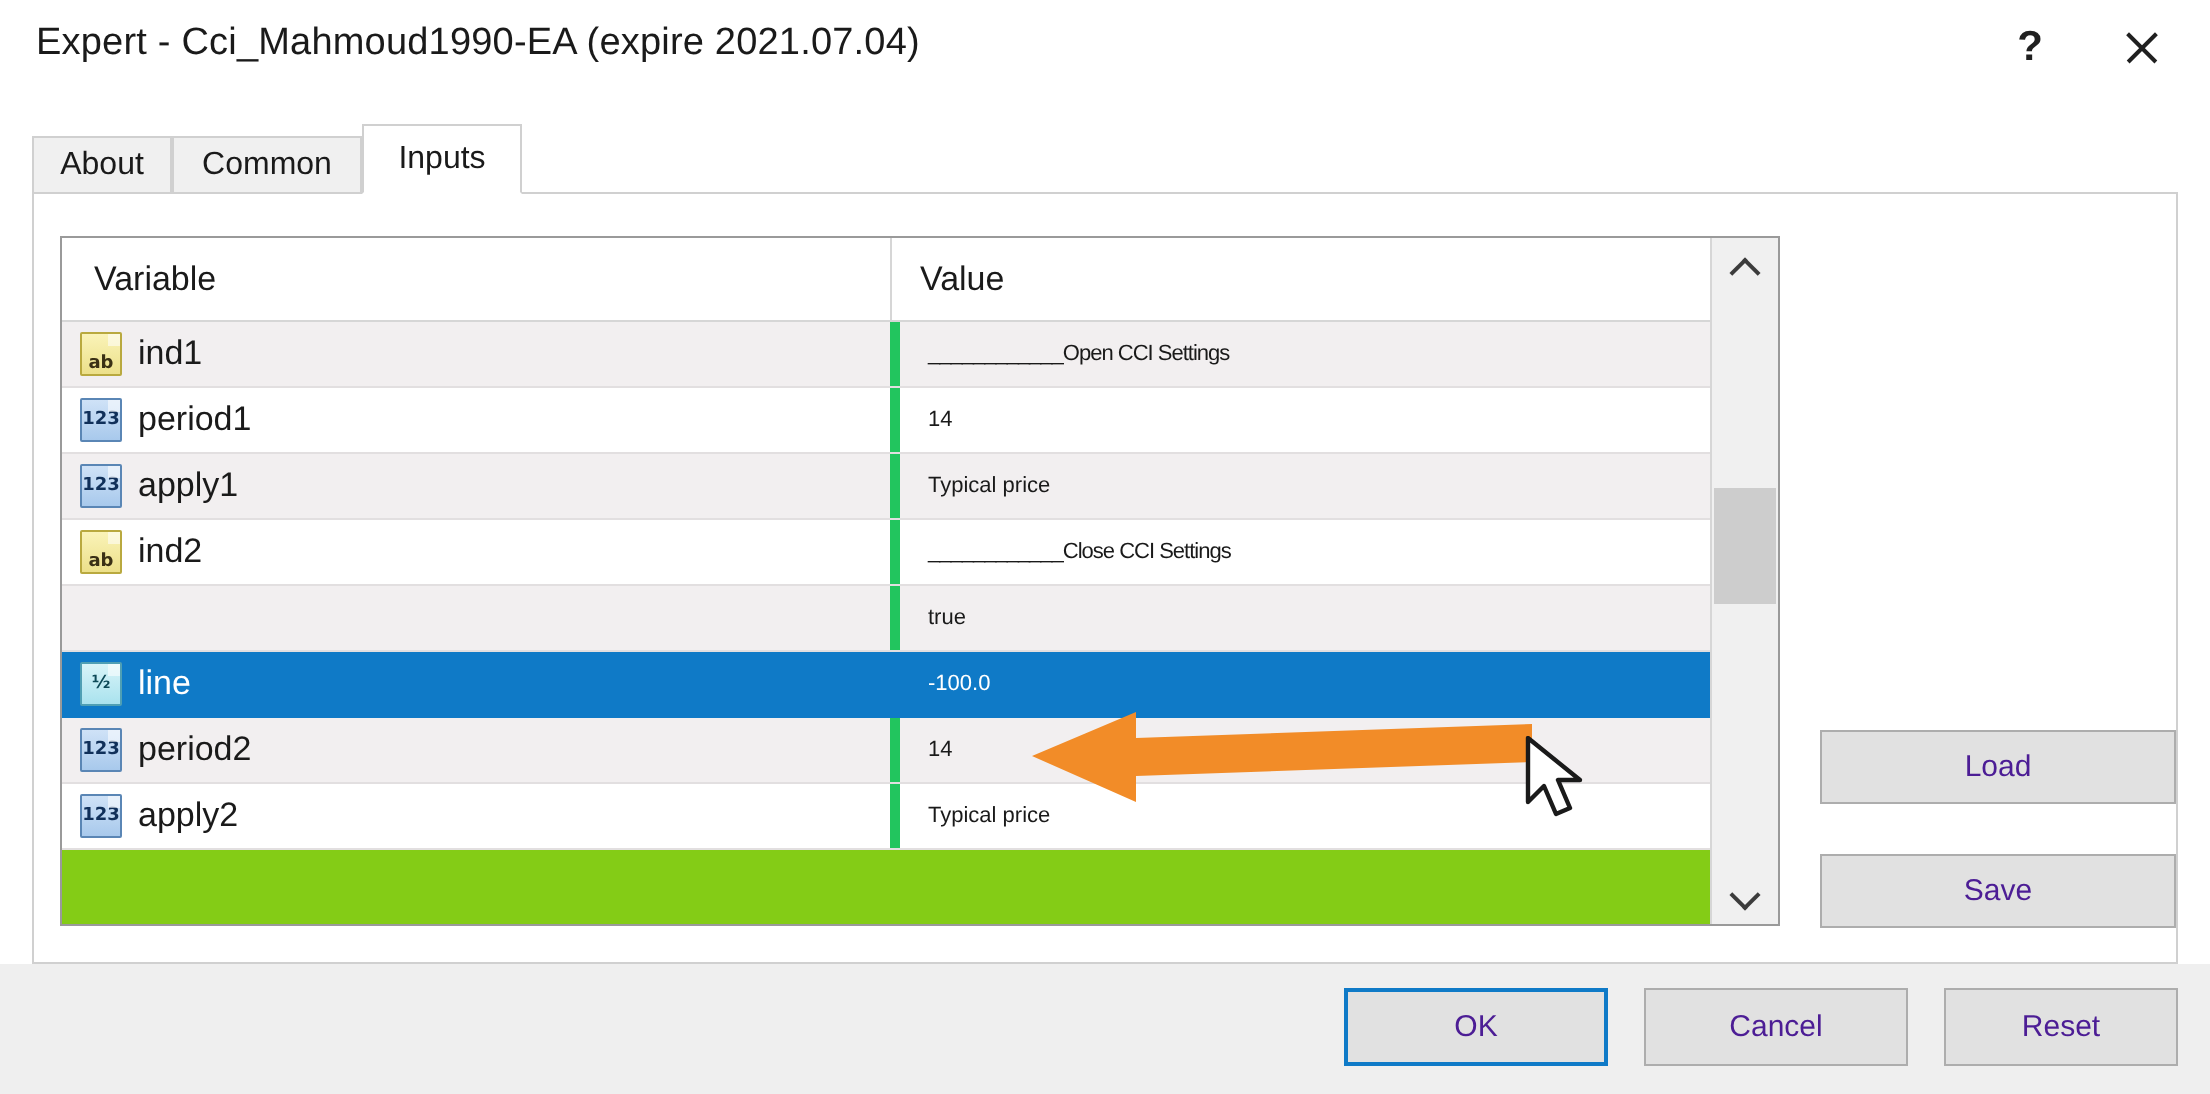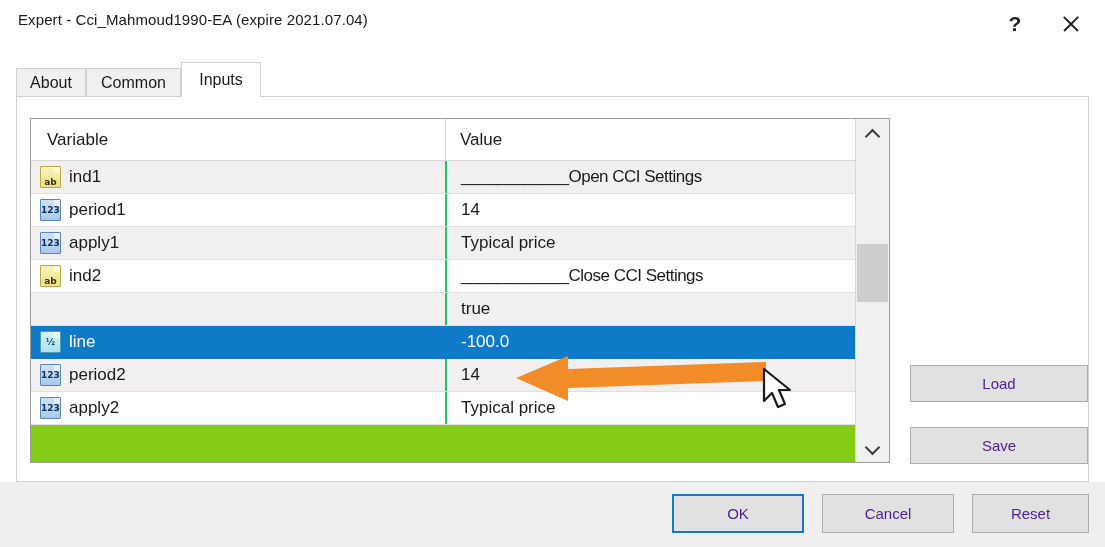--- a/index.html
+++ b/index.html
@@ -31,21 +31,21 @@
     position: absolute;
     left: 0; top: 0;
     width: 1105px;
     height: 52px;
     background: #ffffff;
   }
   .title-text {
     position: absolute;
     left: 18px;
     top: 11px;
-    font-size: 15px;
+    font-size: 19px;
     color: #1a1a1a;
     white-space: nowrap;
     letter-spacing: 0.1px;
   }
   .title-btn {
     position: absolute;
     top: 4px;
     width: 44px;
     height: 40px;
     display: flex;
@@ -185,22 +185,22 @@
     color: #1a1a1a;
   }
   .cell-val {
     position: absolute;
     left: 414px; top: 0;
     width: 412px; height: 32px;
     display: flex;
     align-items: center;
     padding-left: 14px;
     box-sizing: border-box;
-    border-left: 2px solid #22c55e;
-    font-size: 17px;
+    border-left: 5px solid #22c55e;
+    font-size: 11px;
     color: #1a1a1a;
     white-space: nowrap;
   }
   .trow.selected .cell-var,
   .trow.selected .cell-val { color: #ffffff; border-left-color: #0f7ac7; }
 
   
   .vicon {
     width: 21px;
     height: 22px;

